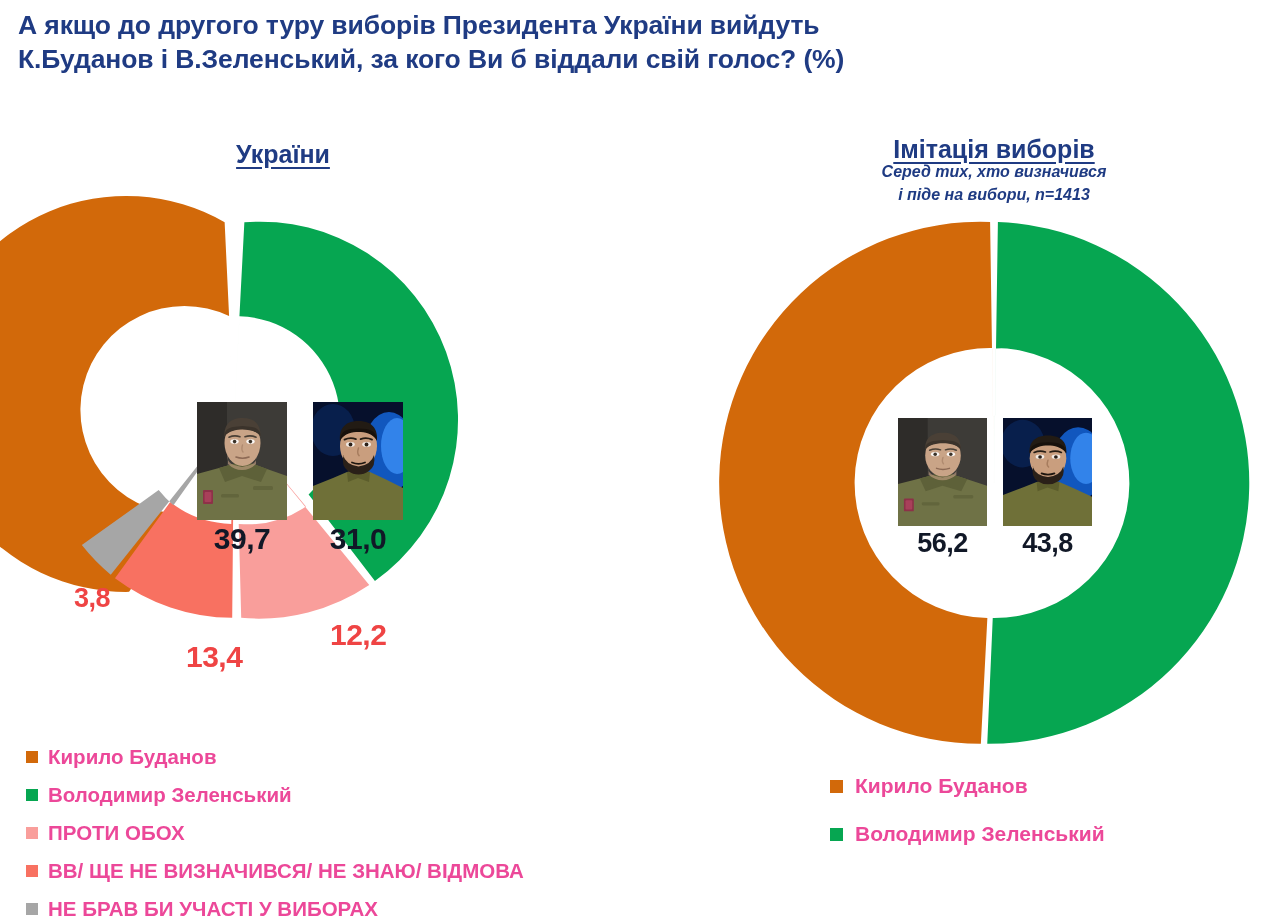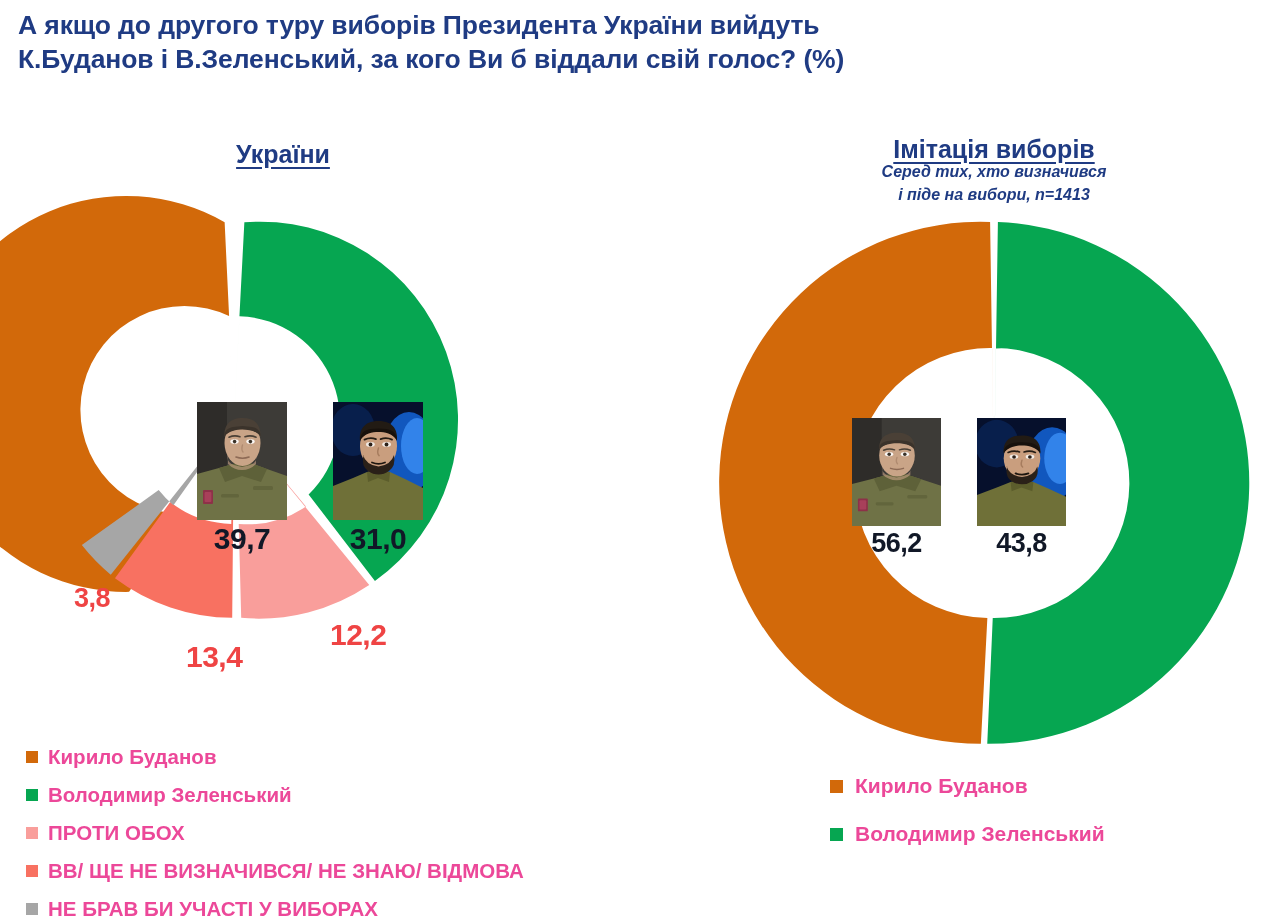--- a/index.html
+++ b/index.html
@@ -79,23 +79,23 @@
   .donut-wrap svg { display: block; width: 100%; height: 100%; overflow: visible; }
 
   
   .center-figures {
     position: absolute;
     display: flex;
     align-items: flex-start;
     justify-content: center;
   }
   #left-figures  { left: 180px; top: 402px; width: 240px; gap: 26px; }
-  #right-figures { left: 834px; top: 418px; width: 230px; gap: 16px; }
-
-  .figure-cell { display: flex; flex-direction: column; align-items: center; margin-left: 20px; }
+  #right-figures { left: 880px; top: 418px; width: 230px; gap: 16px; }
+
+  .figure-cell { display: flex; flex-direction: column; align-items: center; }
   .portrait {
     position: relative;
     overflow: hidden;
     background: #333;
   }
   #left-figures .portrait  { width: 90px;  height: 118px; }
   #right-figures .portrait { width: 89px;  height: 108px; }
 
   .value-label {
     margin-top: 2px;

